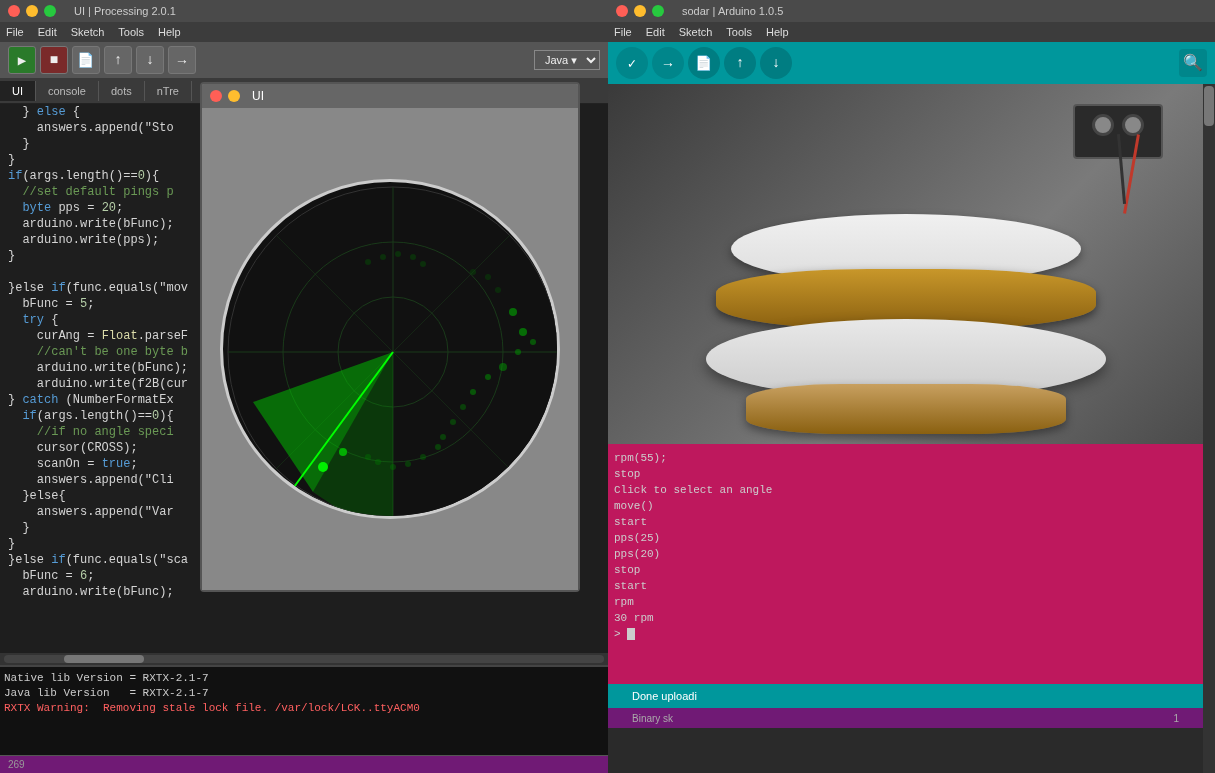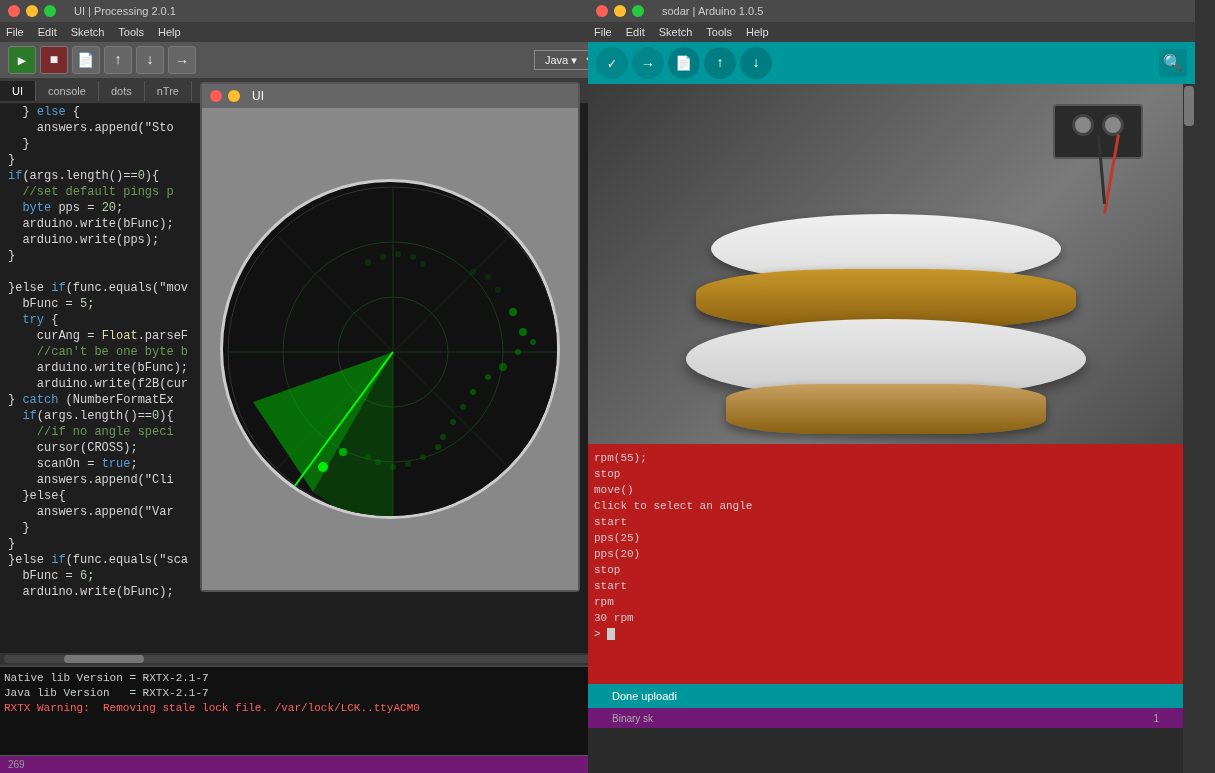--- a/index.html
+++ b/index.html
@@ -226,21 +226,21 @@
       border-radius: 50%;
       background: #111;
       border: 3px solid #ccc;
       position: relative;
       overflow: hidden;
     }
 
     
     .arduino-ide {
       position: absolute;
-      left: 588px;
+      left: 608px;
       top: 0;
       width: 607px;
       height: 773px;
       background: #2a2a2a;
       display: flex;
       flex-direction: column;
     }
 
     .arduino-titlebar {
       height: 22px;
@@ -313,21 +313,21 @@
     .robot-photo {
       width: 100%;
       height: 100%;
       background: linear-gradient(135deg, #3a3a3a 0%, #5a5a5a 30%, #7a7a7a 60%, #4a4a4a 100%);
       position: relative;
       overflow: hidden;
     }
 
     .arduino-console {
       height: 240px;
-      background: #b91c1c;
+      background: #be185d;
       overflow-y: auto;
       padding: 6px;
     }
     .a-console-line {
       font-size: 11px;
       line-height: 16px;
       color: #ccc;
       white-space: pre;
       font-family: 'Courier New', monospace;
     }
@@ -632,22 +632,22 @@
 
           <div style="position:absolute;top:235px;left:50%;transform:translateX(-50%);width:400px;height:80px;background:linear-gradient(180deg,#e8e8e8,#ccc);border-radius:50%;box-shadow:0 6px 14px rgba(0,0,0,0.4);"></div>
 
           <div style="position:absolute;top:300px;left:50%;transform:translateX(-50%);width:320px;height:50px;background:linear-gradient(180deg,#c8a060,#8a6010);border-radius:30%;box-shadow:0 4px 10px rgba(0,0,0,0.4);"></div>
         </div>
       </div>
 
       <div class="arduino-console">
         <div class="a-console-line">rpm(55);</div>
         <div class="a-console-line">stop</div>
+        <div class="a-console-line">Click to select an angle</div>
         <div class="a-console-line">move()</div>
-        <div class="a-console-line">Click to select an angle</div>
         <div class="a-console-line">start</div>
         <div class="a-console-line">pps(25)</div>
         <div class="a-console-line">pps(20)</div>
         <div class="a-console-line">stop</div>
         <div class="a-console-line">start</div>
         <div class="a-console-line">rpm</div>
         <div class="a-console-line">30 rpm</div>
         <div class="a-console-line">&gt; <span style="display:inline-block;width:8px;height:12px;background:#ccc;vertical-align:middle;"></span></div>
       </div>
 

